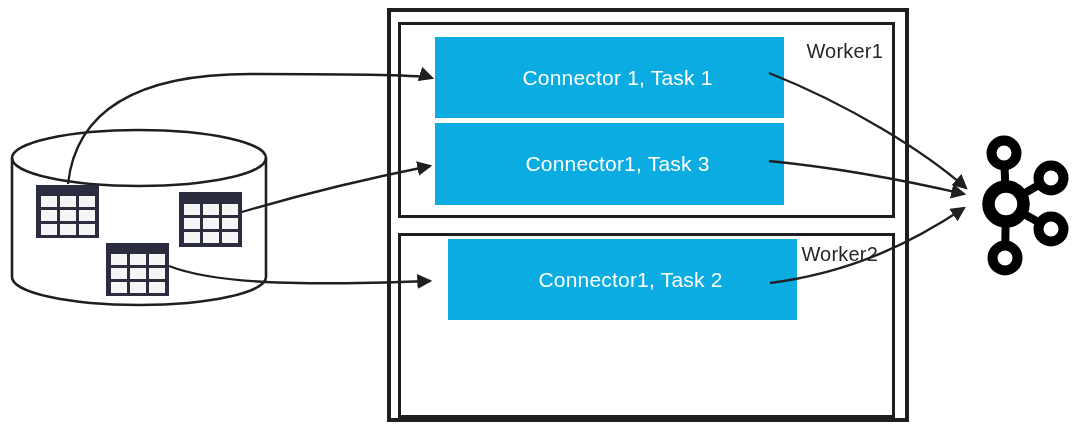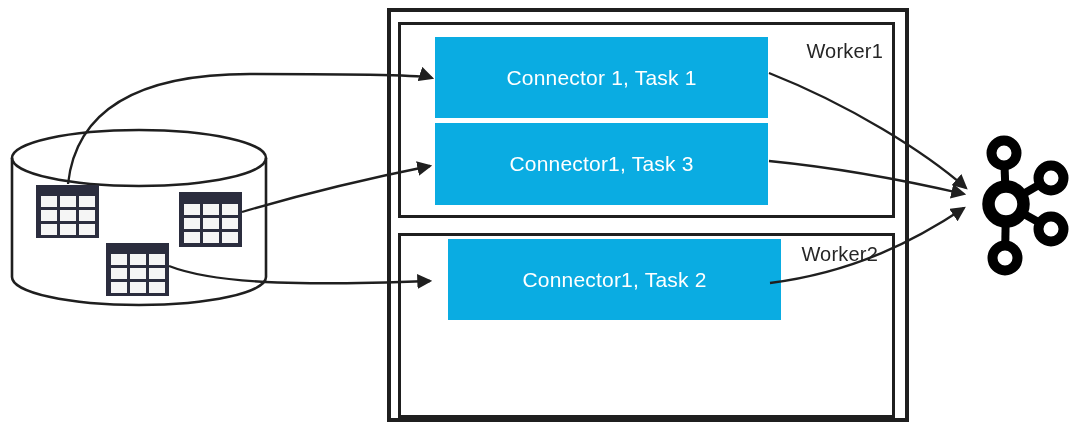--- a/index.html
+++ b/index.html
@@ -31,21 +31,21 @@
   .worker-label{
     position:absolute;font-size:20px;color:var(--c-label_text);
     white-space:nowrap;letter-spacing:.2px;
   }
   .worker-box.w1 .worker-label{top:15px;right:9px;}
   .worker-box.w2 .worker-label{top:7px;right:14px;}
   .task-box{
     position:absolute;left:435px;width:333px;
     background:var(--c-task_fill);color:var(--c-task_text);
     display:flex;align-items:center;justify-content:center;
-    font-size:21px;letter-spacing:.2px;
+    font-size:21px;letter-spacing:.2px;padding-left:16px;
   }
   .task-box.t1{top:37px;height:81px;}
   .task-box.t3{top:123px;height:82px;text-align:right;}
   .task-box.t2{top:239px;height:81px;margin-left:13px;}
   svg.overlay{
     position:absolute;left:0;top:0;width:1083px;height:437px;
     pointer-events:none;
   }
   .ln{stroke:var(--c-line);fill:none;}
   .cyl{stroke-width:2.6;}

